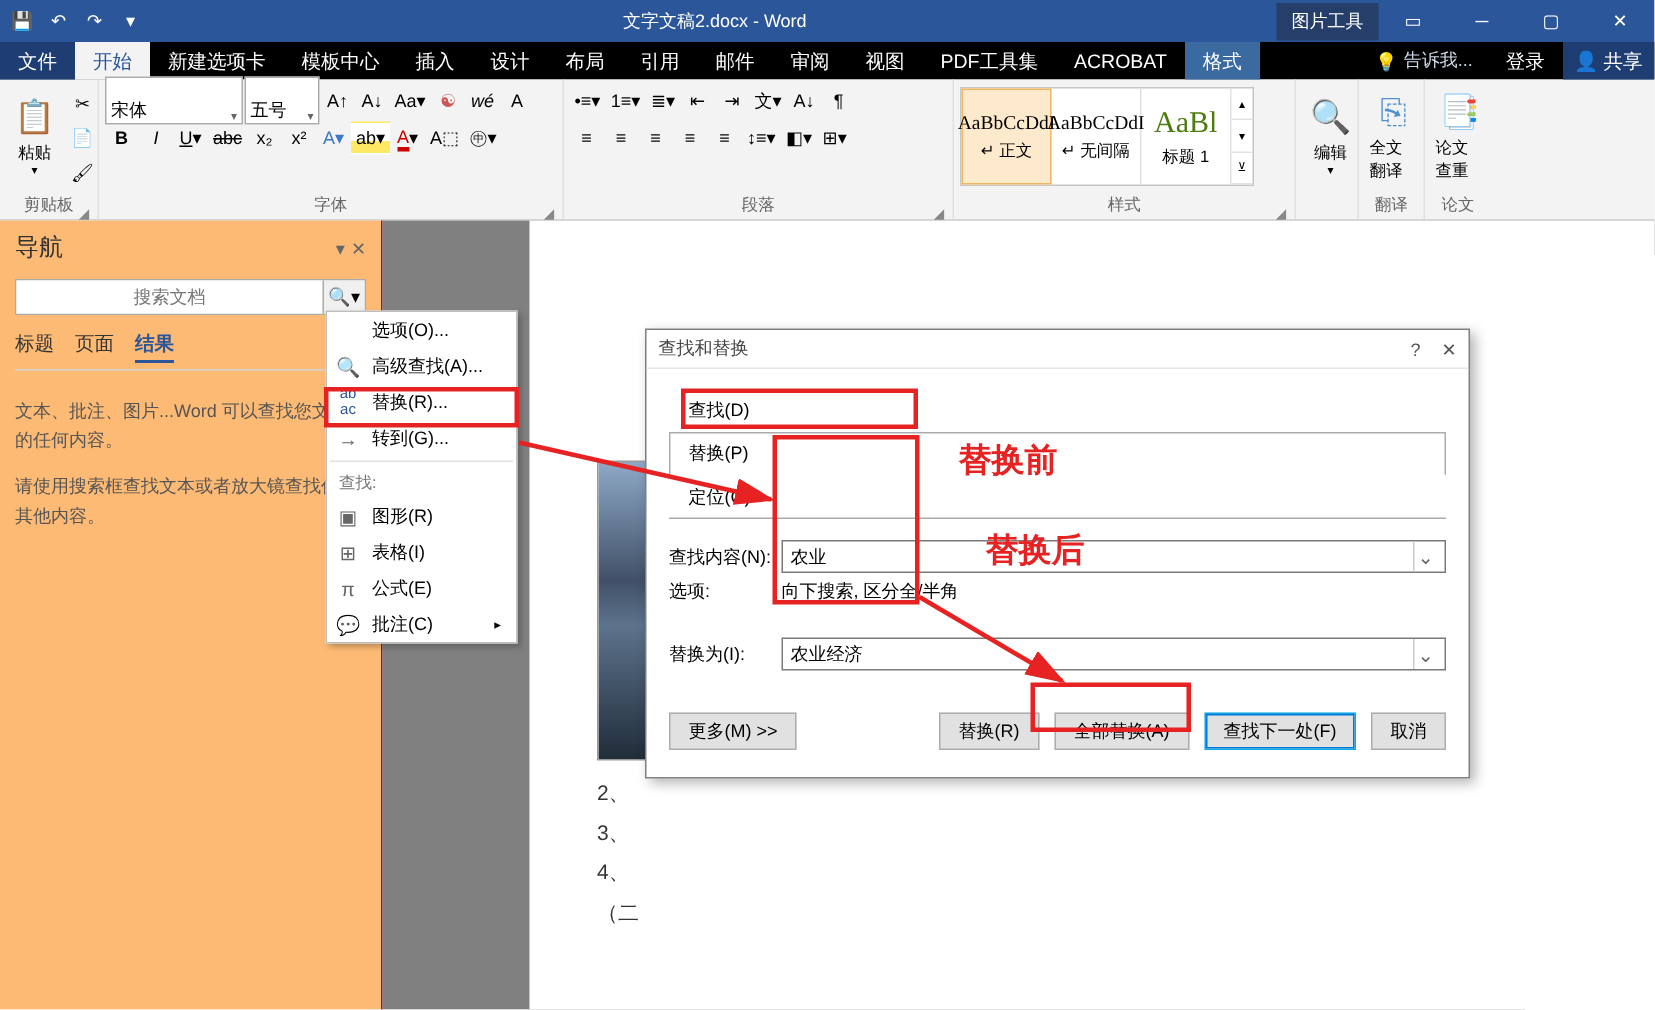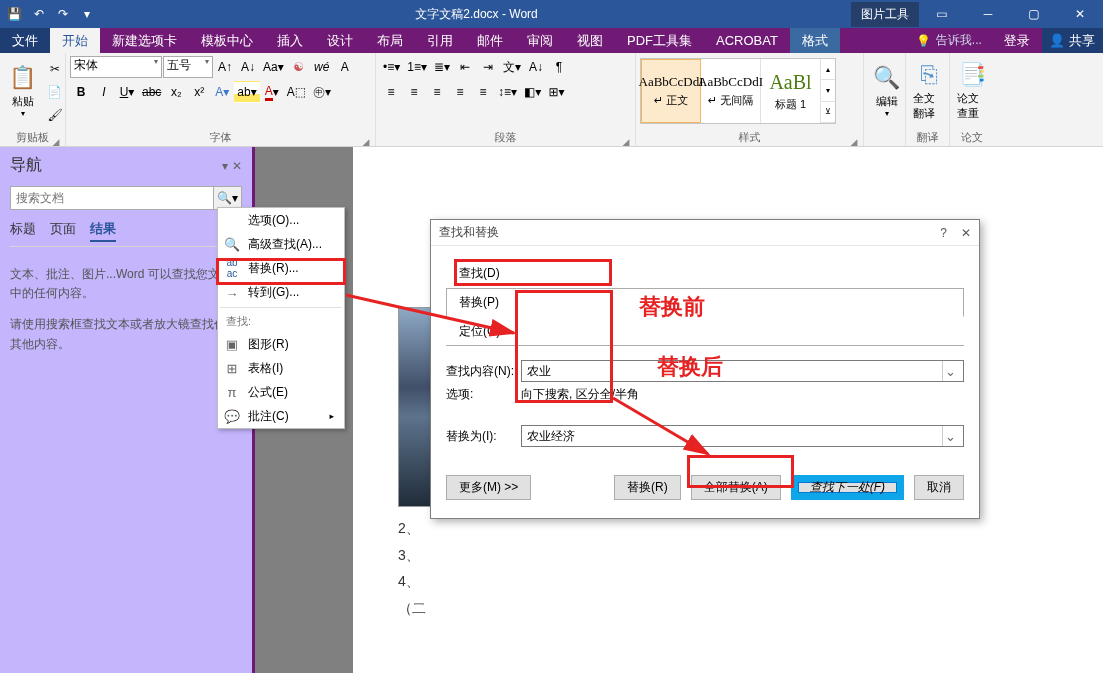--- a/index.html
+++ b/index.html
@@ -8,55 +8,55 @@
 
 .titlebar { height:28px; background:#2b579a; color:#fff; display:flex; align-items:center; }
 .titlebar .qat { display:flex; align-items:center; gap:2px; padding:0 4px; }
 .titlebar .qat-btn { width:22px; height:22px; display:flex; align-items:center; justify-content:center; border-radius:2px; }
 .titlebar .title { flex:1; text-align:center; font-size:12px; }
 .titlebar .context-tab { background:#253f6a; padding:4px 10px; font-size:12px; }
 .titlebar .win-ctrl { display:flex; }
 .titlebar .win-btn { width:46px; height:28px; display:flex; align-items:center; justify-content:center; }
 
 
-.ribbon-tabs { height:25px; background:#701a75; color:#fff; display:flex; align-items:stretch; font-size:13px; }
+.ribbon-tabs { height:25px; background:#000000; color:#fff; display:flex; align-items:stretch; font-size:13px; }
 .ribbon-tabs .tab { padding:0 12px; display:flex; align-items:center; cursor:pointer; }
 .ribbon-tabs .tab.file { background:#1e3e73; }
 .ribbon-tabs .tab.active { background:#f3f3f3; color:#2b579a; }
 .ribbon-tabs .tab.context { background:#3b6aa0; }
 .ribbon-tabs .spacer { flex:1; }
 .ribbon-tabs .tellme { color:#cdd9ea; display:flex; align-items:center; gap:4px; padding:0 10px; font-size:12px; }
 .ribbon-tabs .share-btn { background:#1e3e73; display:flex; align-items:center; padding:0 8px; gap:3px; }
 
 
 .ribbon { height:94px; background:#f3f3f3; border-bottom:1px solid #d4d4d4; display:flex; }
 .ribbon .group { border-right:1px solid #e0e0e0; padding:3px 4px 1px; display:flex; flex-direction:column; justify-content:space-between; }
 .ribbon .group-label { text-align:center; font-size:11px; color:#666; height:15px; line-height:15px; position:relative; }
 .ribbon .group-label .launcher { position:absolute; right:0; bottom:0; width:10px; height:10px; font-size:9px; color:#888; }
 .ribbon .group-content { display:flex; align-items:flex-start; gap:2px; height:74px; }
 .big-btn { display:flex; flex-direction:column; align-items:center; justify-content:center; width:40px; height:68px; border:1px solid transparent; border-radius:2px; padding:2px; font-size:11px; }
 .big-btn .icon { width:32px; height:32px; display:flex; align-items:center; justify-content:center; font-size:22px; }
 .mini-row { display:flex; gap:1px; align-items:center; height:22px; }
 .mini-btn { min-width:22px; height:22px; display:flex; align-items:center; justify-content:center; border:1px solid transparent; padding:0 2px; }
-.combo { border:1px solid #ababab; background:#fff; height:22px; display:flex; align-items:flex-start; padding:0 3px; }
+.combo { border:1px solid #ababab; background:#fff; height:32px; display:flex; align-items:flex-end; padding:0 3px; }
 .combo .dd { margin-left:auto; font-size:8px; color:#666; padding-left:4px; }
 .style-gal { display:flex; border:1px solid #c6c6c6; background:#fff; height:66px; margin-top:2px; }
 .style-item { width:60px; border-right:1px solid #e1e1e1; display:flex; flex-direction:column; align-items:center; justify-content:center; font-size:11px; gap:3px; }
 .style-item .preview { font-size:13px; font-family:"Times New Roman", serif; }
 .style-item.active { border:1px solid #f0b763; background:#fdeacc; }
 .style-scroll { width:14px; display:flex; flex-direction:column; }
 .style-scroll div { flex:1; display:flex; align-items:center; justify-content:center; font-size:8px; border-bottom:1px solid #e1e1e1; }
 
 
 .editor-area { display:flex; height:calc(673px - 28px - 25px - 94px); position:relative; }
-.nav-pane { width:255px; background:#c4b5fd; border-right:3px solid #701a75; padding:8px 10px; font-size:12px; }
+.nav-pane { width:255px; background:#fdba74; border-right:1px solid #701a75; padding:8px 10px; font-size:12px; }
 .nav-pane h3 { font-size:16px; font-weight:normal; color:#333; display:flex; align-items:center; }
 .nav-pane h3 .ctrl { margin-left:auto; color:#666; font-size:12px; display:flex; gap:4px; }
 .nav-search { display:flex; margin:10px 0; border:1px solid #ababab; background:#fff; height:24px; }
-.nav-search input { flex:1; border:0; outline:0; padding:0 5px; font-size:12px; }
+.nav-search input { flex:1; border:0; outline:0; padding:0 5px; font-size:12px;text-align:center; }
 .nav-search .btn { width:28px; border-left:1px solid #ababab; display:flex; align-items:center; justify-content:center; background:#f0f0f0; }
 .nav-tabs { display:flex; gap:14px; border-bottom:1px solid #d4d4d4; padding-bottom:4px; font-size:13px; }
 .nav-tabs span { color:#333; cursor:pointer; padding-bottom:2px;font-family:Liberation Mono, monospace; }
 .nav-tabs span.active { color:#2b579a; border-bottom:2px solid #2b579a; font-weight:bold; }
 .nav-hint { margin-top:18px; color:#555; line-height:1.6; }
 
 
 .doc-wrap { flex:1; background:#808080; overflow:hidden; position:relative; }
 .doc-page { position:absolute; left:98px; top:-380px; width:770px; background:#fff; color:#333; padding:540px 45px 50px; font-size:14px; line-height:1.9; }
 .doc-page .pic { width:330px; height:200px; background:linear-gradient(180deg,#8ea9c6 0%,#415068 40%, #5d738c 55%, #202d3a 100%); border:1px solid #999; margin-bottom:8px; }
@@ -79,21 +79,21 @@
 .dlg-tabs span { padding:5px 12px; border:1px solid transparent; position:relative; top:1px; cursor:pointer; }
 .dlg-tabs span.active { border:1px solid #ababab; border-bottom-color:#fff; background:#fff; }
 .dlg-form { padding:14px 0 6px; }
 .dlg-row { display:flex; align-items:center; margin-bottom:4px; }
 .dlg-row label { width:75px; text-align:left; }
 .dlg-row .combo2 { flex:1; border:1px solid #7a7a7a; height:22px; display:flex; align-items:center; padding:0 5px; }
 .dlg-row .combo2 .dd { margin-left:auto; font-size:13px; color:#666; width:16px; height:20px; border-left:1px solid #ccc; display:flex; align-items:center; justify-content:center; }
 .dlg-btns { display:flex; gap:10px; align-items:center; }
 .dlg-btns .gap { flex:1; }
 .dlg-btn { border:1px solid #adadad; background:#e1e1e1; height:25px; padding:0 12px; display:flex; align-items:center; cursor:pointer; font-size:12px; }
-.dlg-btn.focus { border:7px solid #0ea5e9; box-shadow:0 0 0 1px #0078d7 inset;font-style:italic; }
+.dlg-btn.focus { border:1px solid #0ea5e9; box-shadow:0 0 0 1px #0078d7 inset; }
 
 
 .anno { position:absolute; z-index:100; pointer-events:none; }
 .red-box { border:3px solid #e62222; }
 .red-text { color:#e62222; font-size:22px; font-weight:bold; }
 </style>
 </head>
 <body>
 
 <div class="titlebar">

